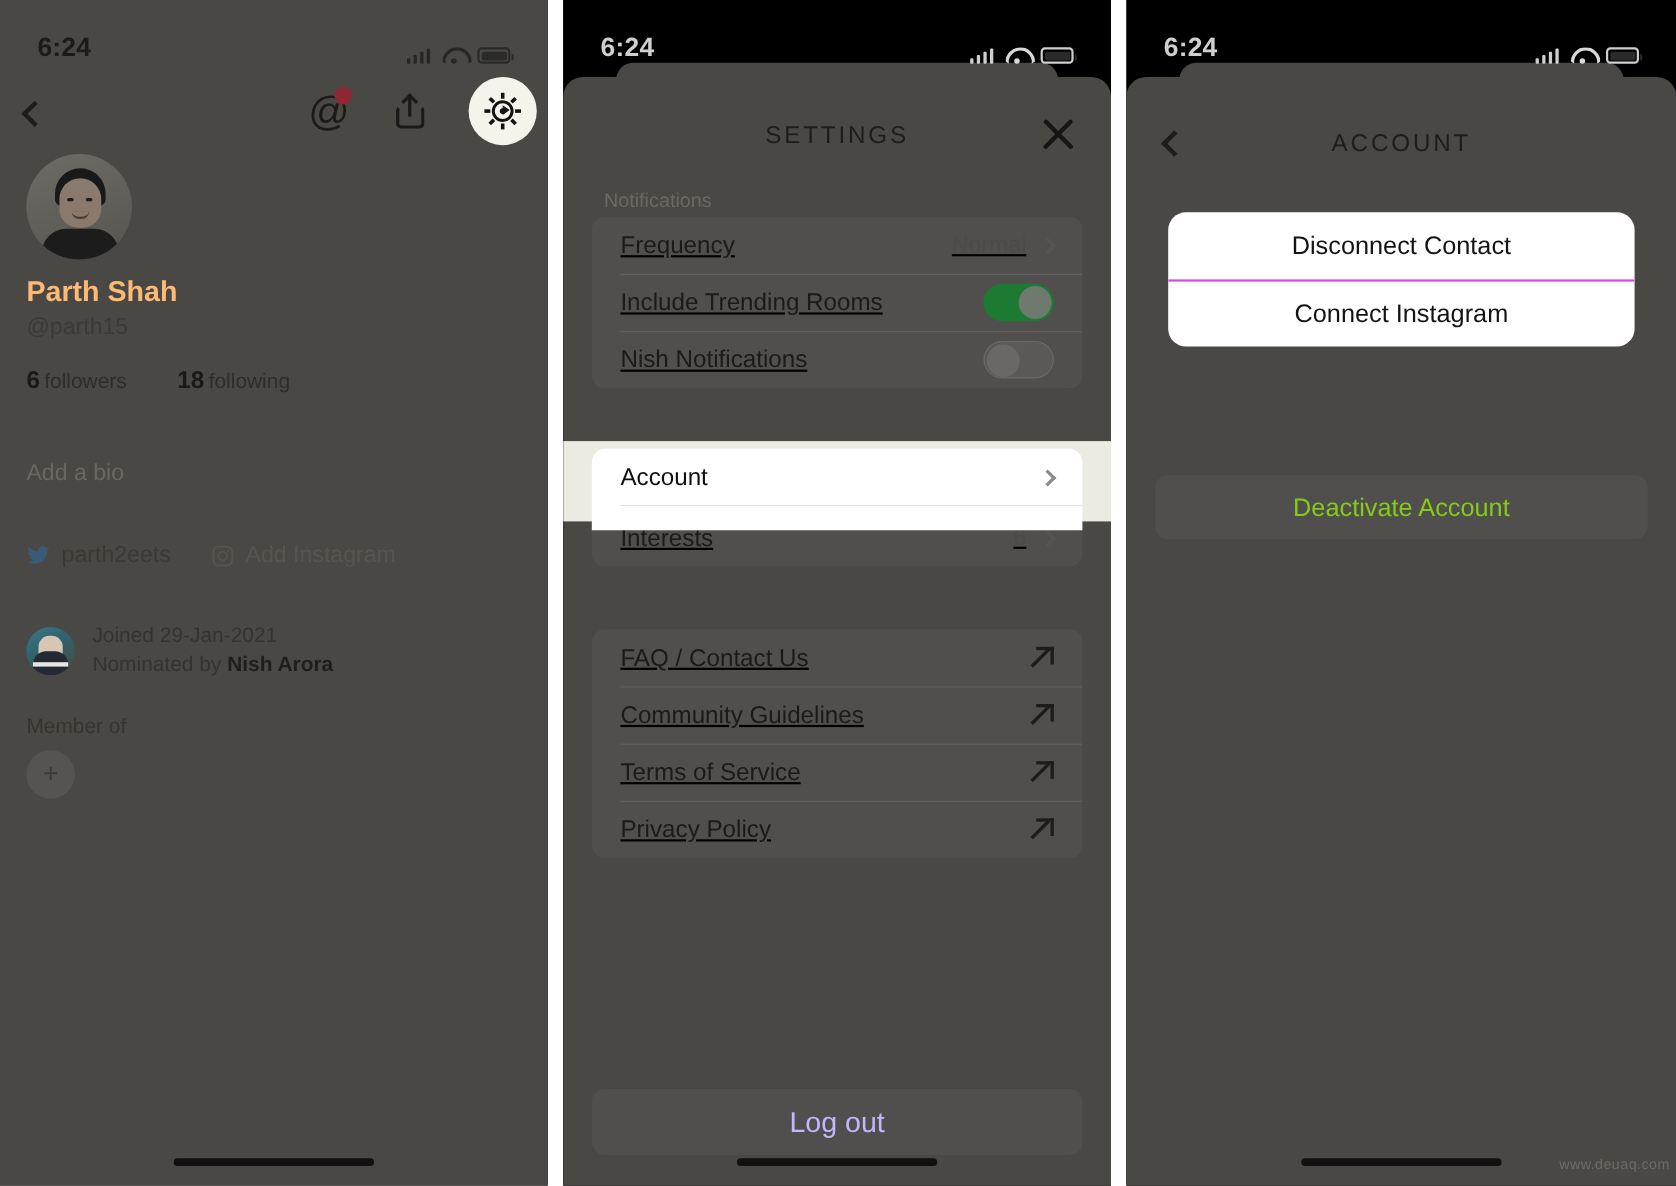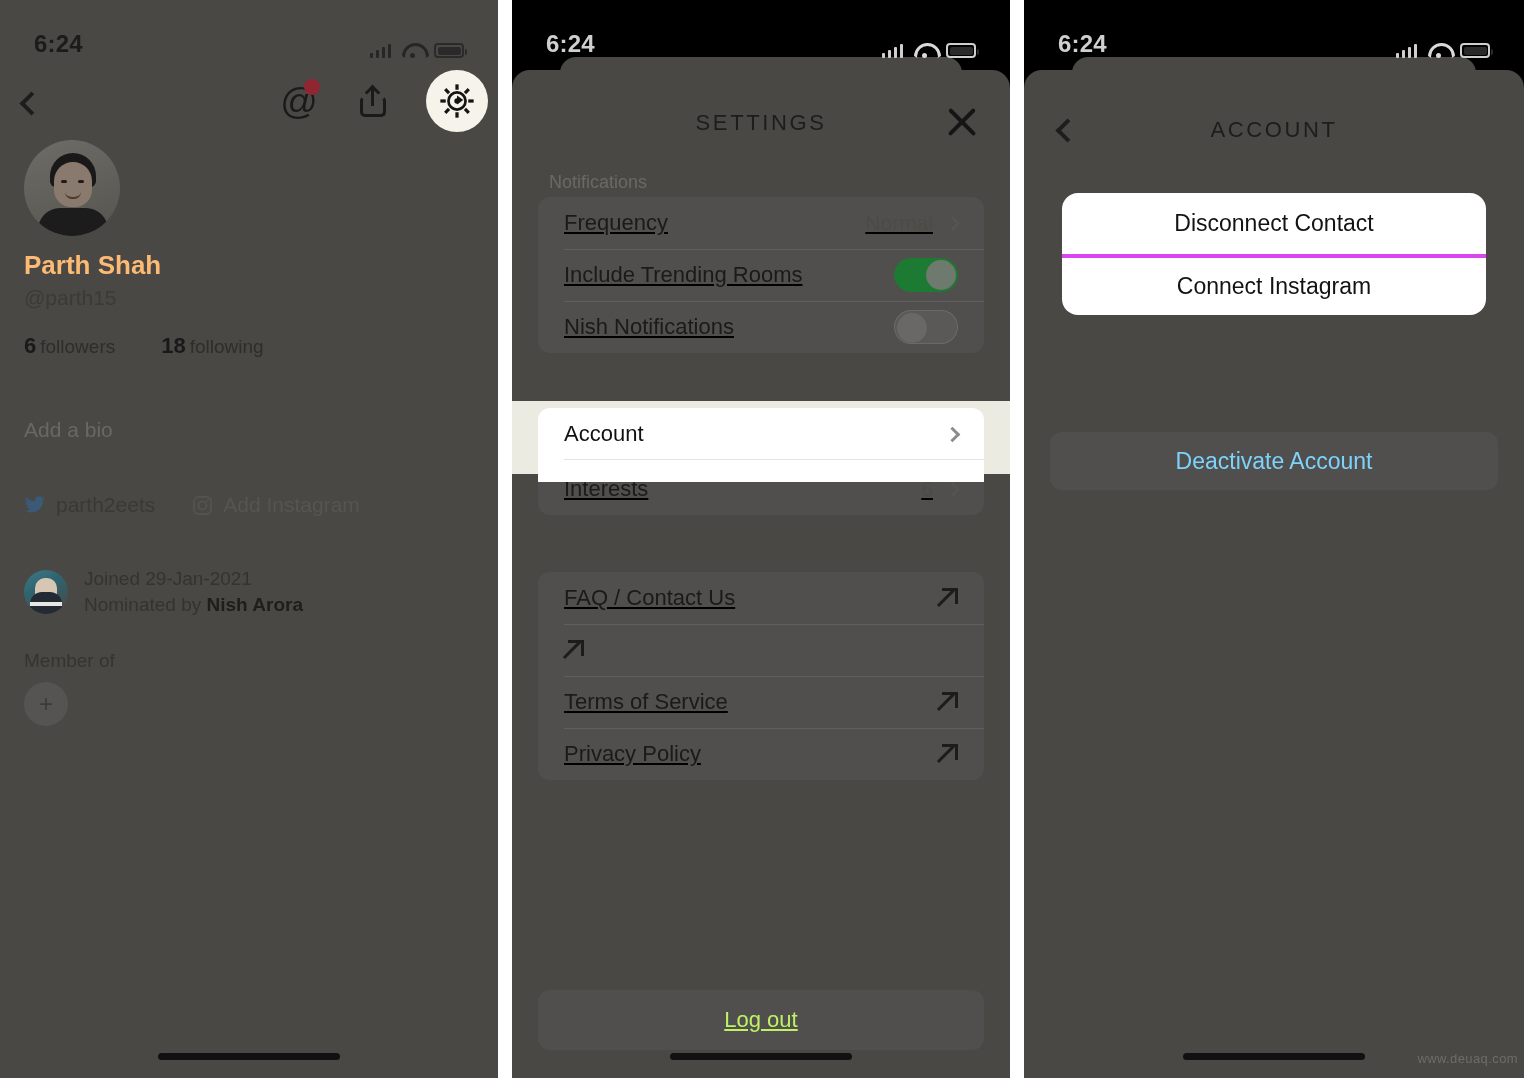--- a/index.html
+++ b/index.html
@@ -193,44 +193,44 @@
   }
   .spot-card .row { color:#111; }
   .spot-card .row::after {
     content:""; position:absolute; left:26px; right:0; bottom:0; height:1px; background:#e4e4e0;
   }
 
   .logout-btn {
     position:absolute; left: 26px; right: 26px; top: 920px; height: 60px;
     background: rgba(255,255,255,0.045); border-radius: 12px;
     display:flex; align-items:center; justify-content:center;
-    font-size: 22px; color:#bef264;text-decoration:underline;
+    font-size: 26px; color:#c4b5fd;
   }
 
   
   .acc-head { position:absolute; top: 40px; left: 0; right: 0; height: 40px; }
   .acc-back { position:absolute; left: 26px; top: 2px; width: 34px; height: 36px;
               display:flex; align-items:center; justify-content:center; }
   .acc-title { text-align:center; font-size: 22px; letter-spacing: 2.6px; color:#1d1d1d; font-weight: 500; line-height: 40px; }
 
   .action-sheet {
     position:absolute; left: 38px; right: 38px; top: 193px;
     background:#ffffff; border-radius: 16px; overflow:hidden; z-index: 20;
   }
   .action-item {
     height: 61px; display:flex; align-items:center; justify-content:center;
     font-size: 23px; color:#131313;
   }
-  .action-item + .action-item { border-top: 4px solid #d946ef; }
+  .action-item + .action-item { border-top: 2px solid #d946ef; }
 
   .deact-btn {
     position:absolute; left: 26px; right: 26px; top: 362px; height: 58px;
     background: rgba(255,255,255,0.045); border-radius: 12px;
     display:flex; align-items:center; justify-content:center;
-    font-size: 23px; color:#7dd3fc;
+    font-size: 23px; color:#84cc16;
   }
 
   .watermark {
     position:absolute; right: 6px; bottom: 12px;
     font-size: 13px; color: #6e6c66; letter-spacing: .4px;
     font-family: "Liberation Sans", sans-serif;
   }
 </style>
 </head>
 <body>
@@ -410,20 +410,21 @@
             <span class="chev-r"></span>
           </div>
         </div>
 
         <div class="card" style="top:502px">
           <div class="row">
             <span class="lbl">FAQ / Contact Us</span>
             <span class="ext-arrow"></span>
           </div>
           <div class="row">
+            <span class="lbl">Community Guidelines</span>
             <span class="ext-arrow"></span>
           </div>
           <div class="row">
             <span class="lbl">Terms of Service</span>
             <span class="ext-arrow"></span>
           </div>
           <div class="row">
             <span class="lbl">Privacy Policy</span>
             <span class="ext-arrow"></span>
           </div>

